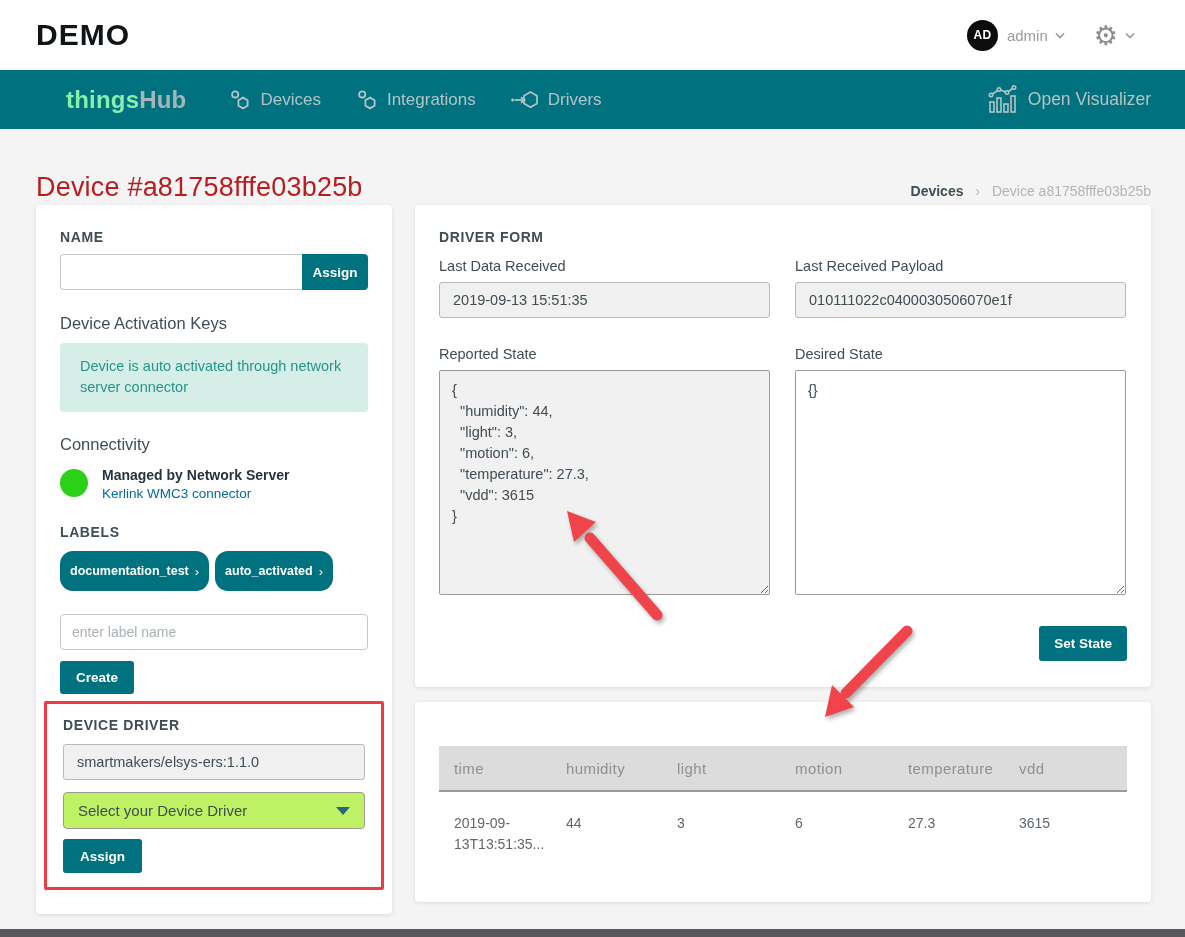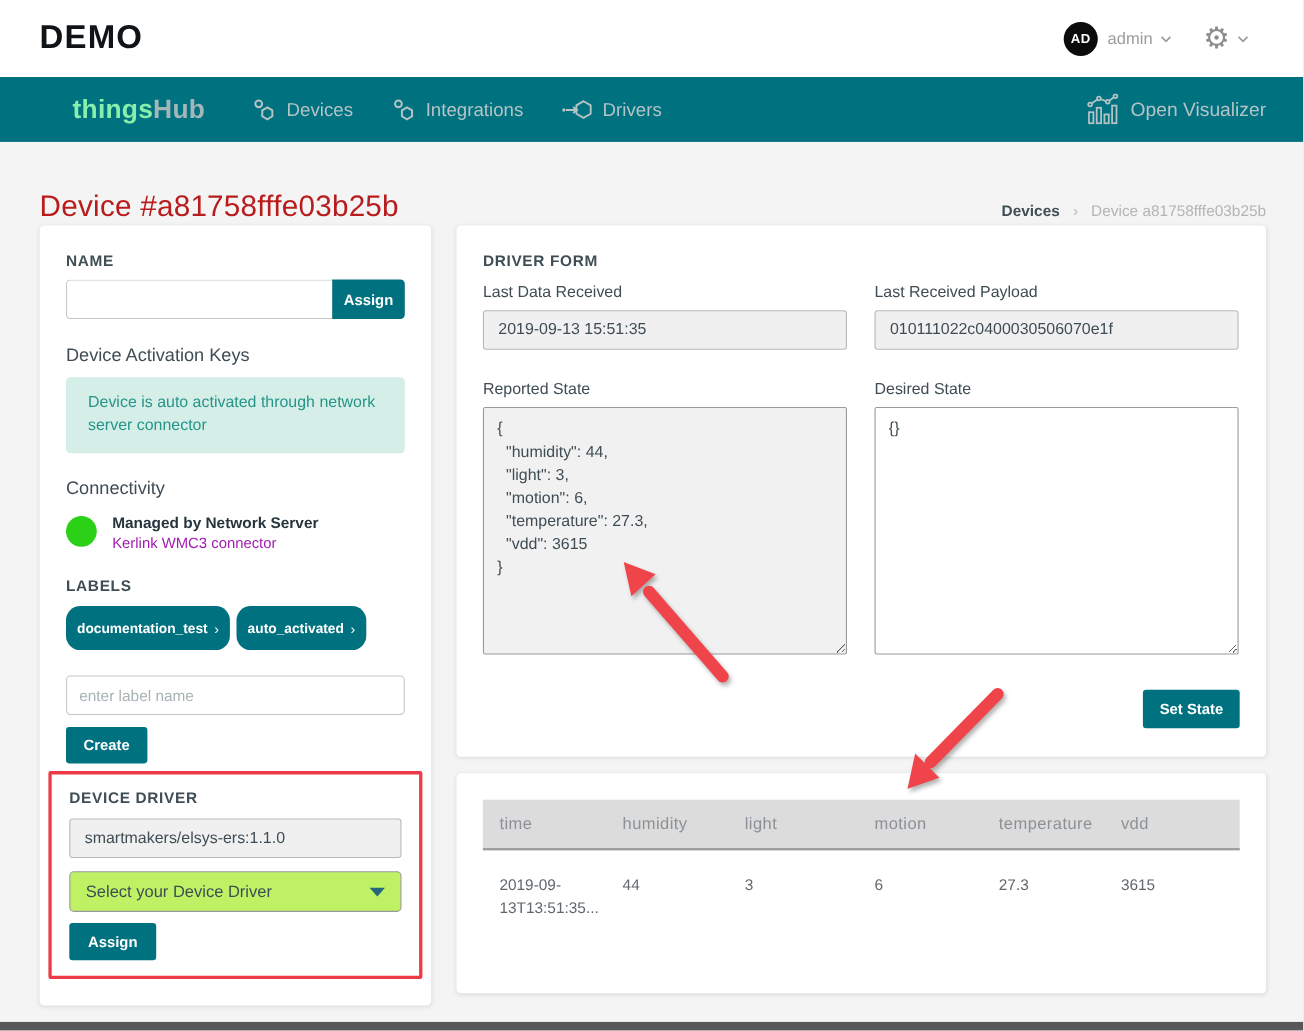--- a/index.html
+++ b/index.html
@@ -52,21 +52,21 @@
   .name-input { flex:1; height:36px; border:1px solid #c7c7c7; border-right:none; border-radius:4px 0 0 4px; padding:0 10px; font-size:14px; color:#3f4d54; outline:none; background:#fff; }
   .btn { background:#00717f; color:#fff; font-weight:700; font-size:13.5px; border:none; cursor:pointer; font-family:inherit; }
   .assign-attached { width:66px; height:36px; border-radius:0 4px 4px 0; }
   .mt-act { margin-top:24px; }
   .info-box { margin-top:10px; background:#d5efe8; border-radius:4px; padding:13px 16px 14px 20px; color:#269488; font-size:14.5px; line-height:21px; }
   .mt-conn { margin-top:23px; }
   .conn-row { display:flex; align-items:flex-start; margin-top:13px; }
   .status-dot { width:28px; height:28px; border-radius:50%; background:#2bd116; flex:none; margin-top:2px; }
   .conn-text { margin-left:14px; }
   .conn-title { font-size:14px; font-weight:700; color:#26343c; }
-  .conn-sub { font-size:13.5px; color:#a21caf; margin-top:3px; }
+  .conn-sub { font-size:13.5px; color:#0369a1; margin-top:3px; }
   .mt-labels { margin-top:23px; }
   .tags-row { display:flex; margin-top:11px; }
   .tag { height:40px; background:#00717f; border-radius:13px; color:#fff; font-size:12.5px; font-weight:700; display:flex; align-items:center; padding:0 10px; margin-right:6px; cursor:pointer; }
   .tag .tag-chev { font-weight:400; margin-left:6px; font-size:13px; opacity:.95; }
   .label-input { width:100%; height:36px; border:1px solid #c7c7c7; border-radius:4px; padding:0 11px; font-size:14px; color:#3f4d54; outline:none; margin-top:23px; background:#fff; }
   .label-input::placeholder { color:#aab2b6; }
   .create-btn { margin-top:11px; height:33px; padding:0 16px; border-radius:3px; }
 
   .driver-box { border:3px solid #ee3a44; border-radius:2px; margin:7px -16px 0 -16px; padding:13px 16px 14px 16px; }
   .ro-field { height:36px; background:#f0f0f0; border:1px solid #b9b9b9; border-radius:3px; display:flex; align-items:center; padding:0 13px; font-size:14.5px; color:#3f4d54; }
@@ -82,21 +82,21 @@
   .f-label { font-size:14.5px; color:#3f4d54; }
   .f-field { margin-top:8px; }
   .mt-state { margin-top:28px; }
   .state-area { margin-top:8px; width:100%; height:225px; border:1px solid #9a9a9a; border-radius:2px; padding:9px 12px; font-family:inherit; font-size:14.5px; line-height:21px; color:#3f4d54; resize:both; outline:none; }
   .reported { background:#f1f1f1; }
   .desired { background:#ffffff; }
   .setstate-row { display:flex; justify-content:flex-end; margin-top:27px; }
   .setstate-btn { height:35px; padding:0 15px; border-radius:3px; }
 
   
-  .tbl { width:100%; }
+  .tbl { width:100%;margin-top:20px; }
   .tbl-head { display:grid; grid-template-columns:112px 111px 118px 113px 111px 1fr; background:#dcdcdc; height:46px; align-items:center; border-bottom:2px solid #9b9b9b; }
   .tbl-head span { padding-left:15px; color:#8b9196; font-size:15px; letter-spacing:.4px; }
   .tbl-row { display:grid; grid-template-columns:112px 111px 118px 113px 111px 1fr; padding-top:21px; }
   .tbl-row span { padding-left:15px; color:#5f676d; font-size:14px; line-height:21px; overflow-wrap:break-word; }
 
   
   .arrow { position:absolute; filter:drop-shadow(2px 3px 2px rgba(0,0,0,.3)); z-index:5; pointer-events:none; }
   .arrow1 { left:549px; top:498px; }
   .arrow2 { left:800px; top:614px; }
 

